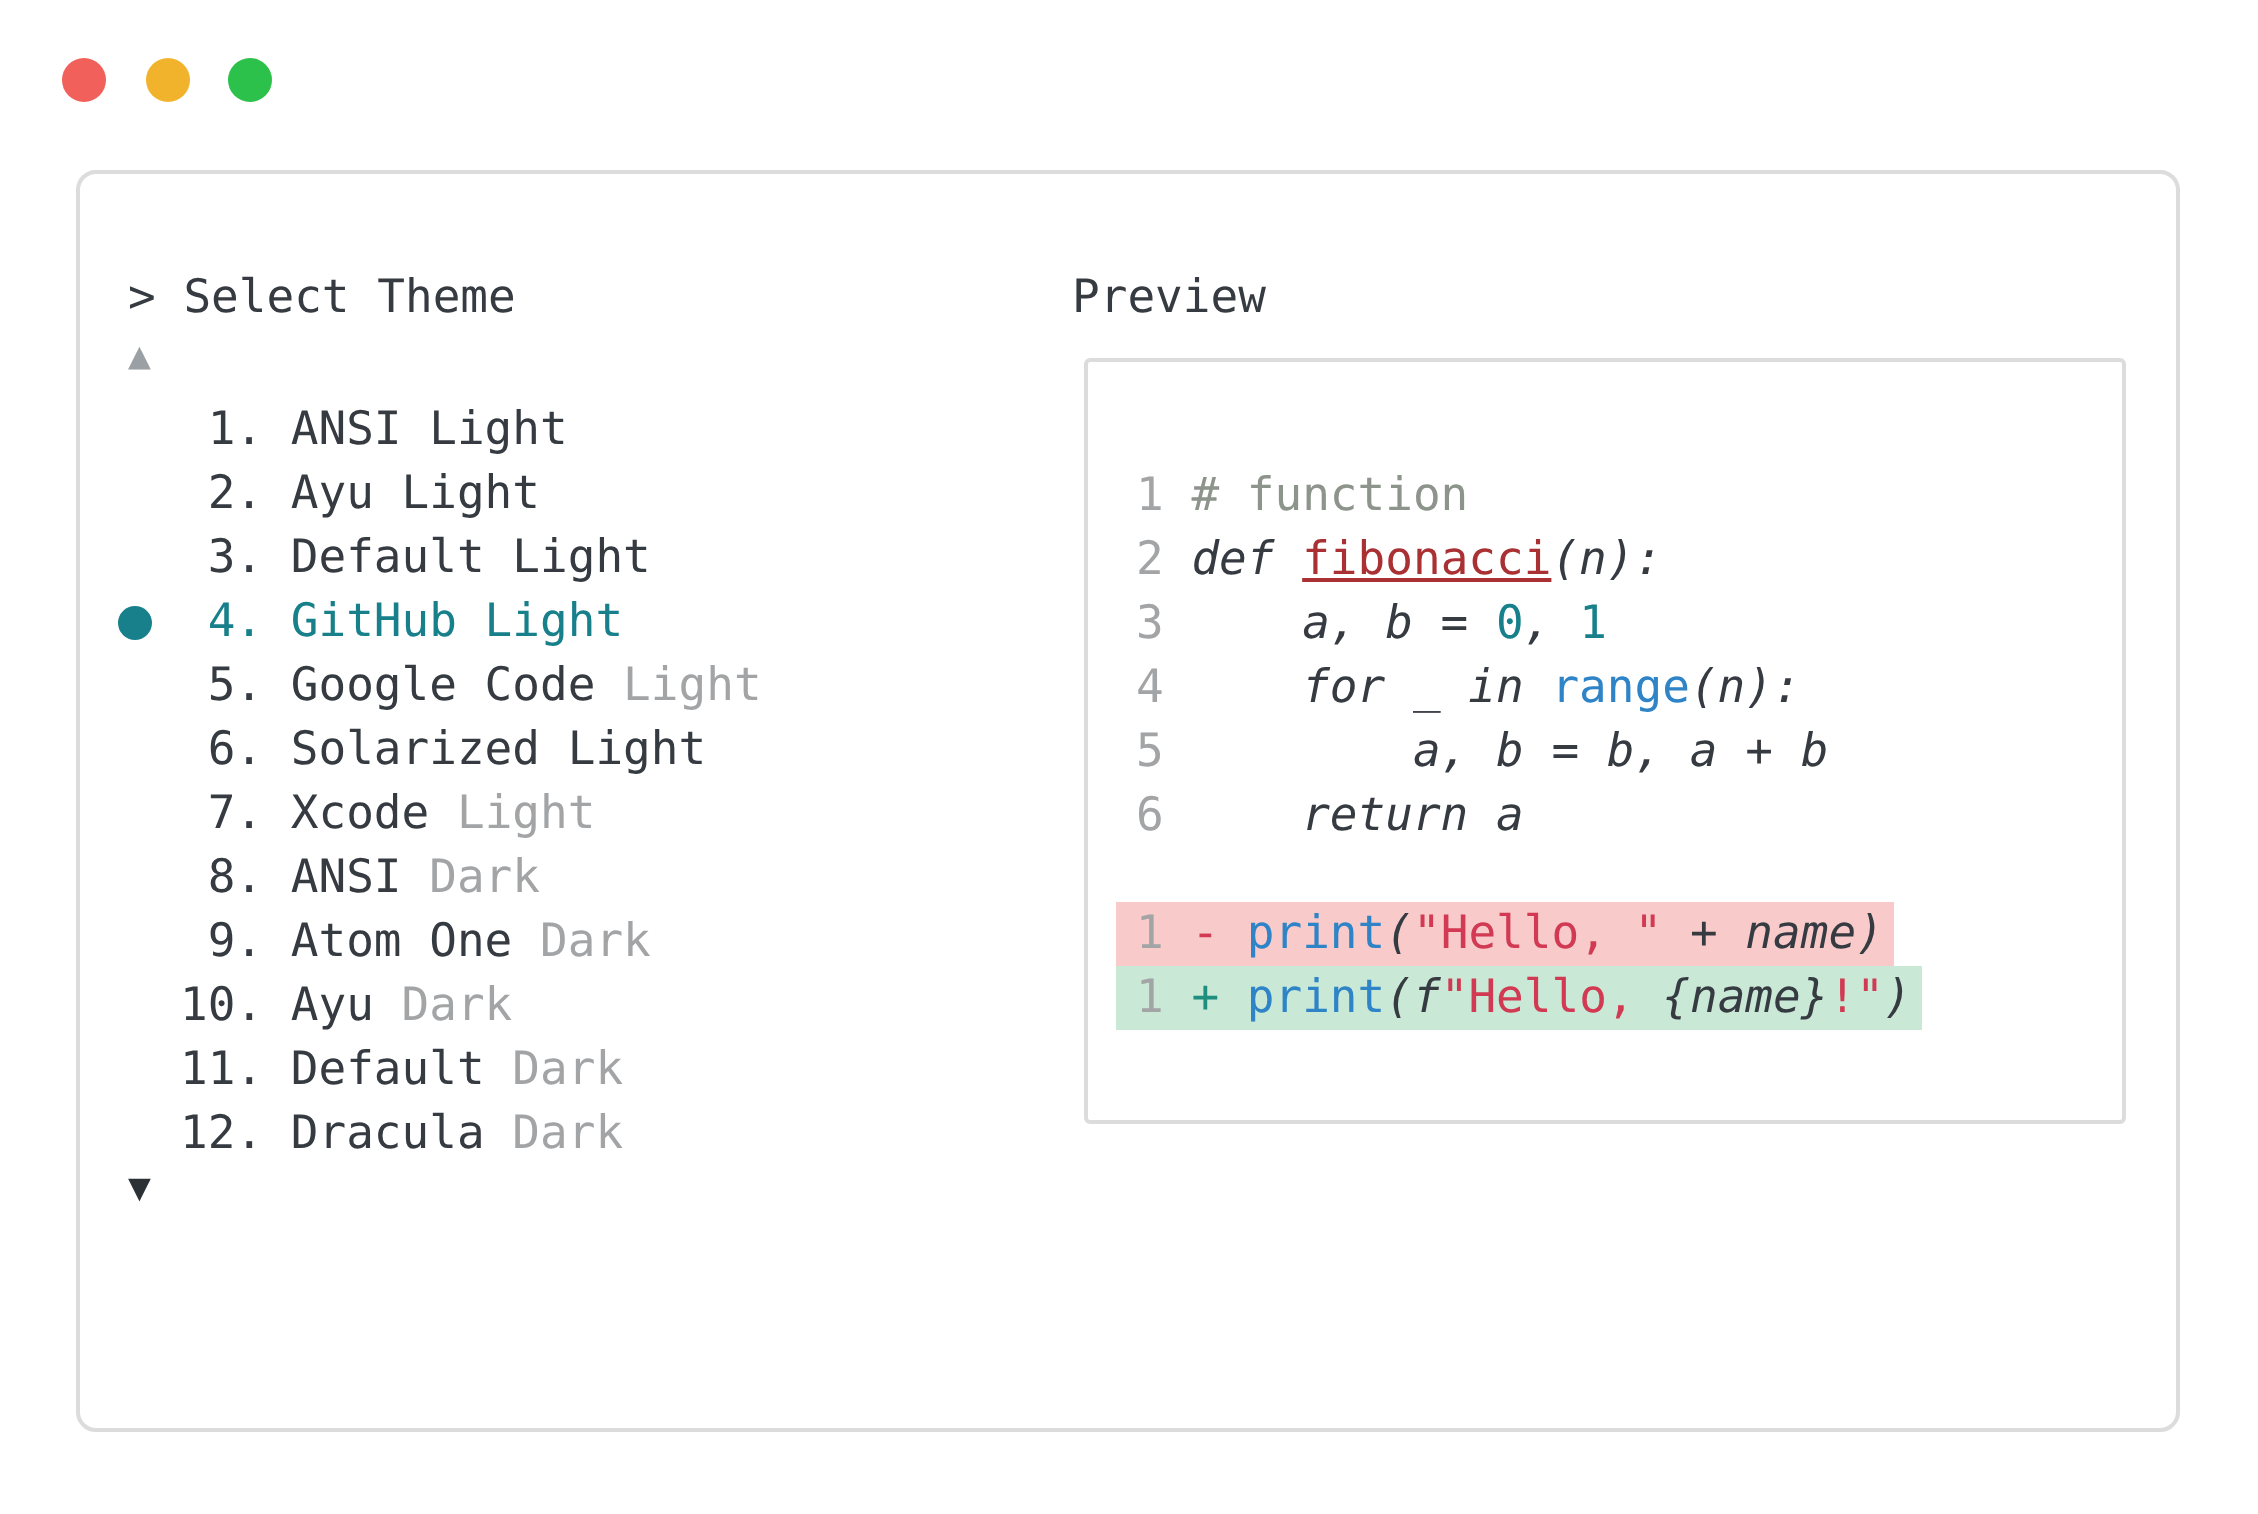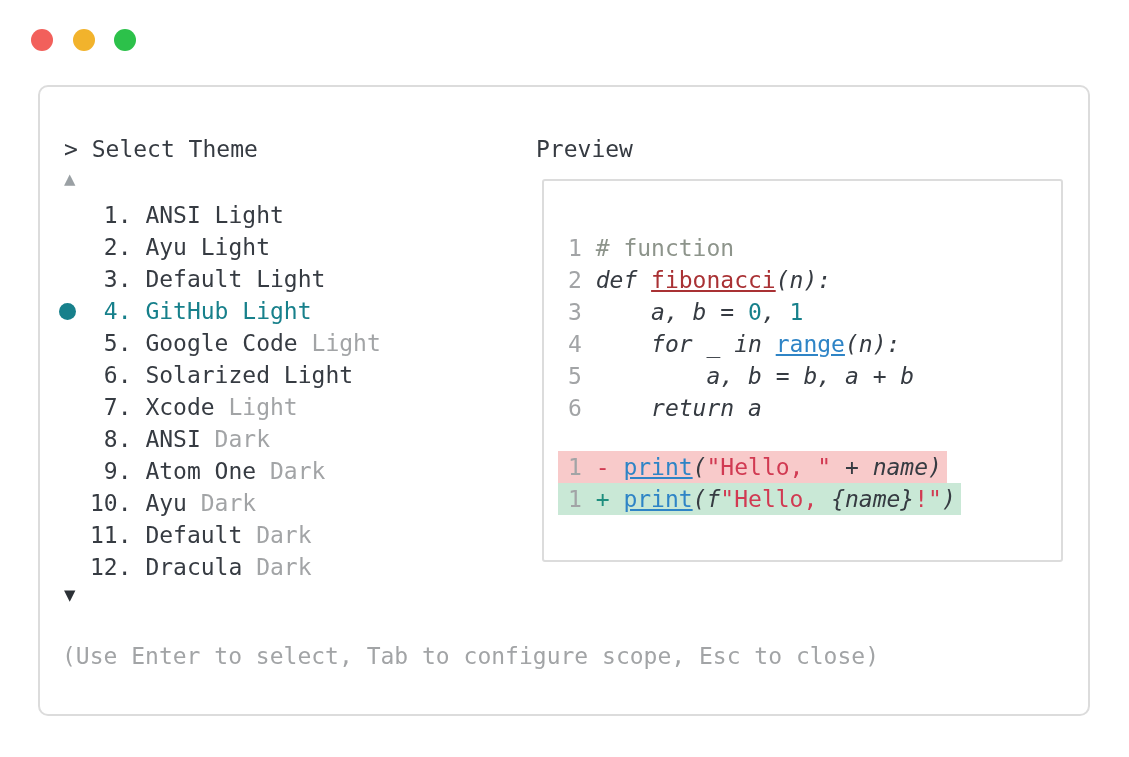--- a/index.html
+++ b/index.html
@@ -46,35 +46,34 @@
   .code-line .line-num{display:inline-block;width:2ch;color:var(--gray);}
   .code-line.spacer{height:27px;}
   .code-line.diff{padding:0 5px 0 10px;margin-left:-10px;}
   .bg-removed{background:var(--removed-bg);}
   .bg-added{background:var(--added-bg);}
 
   .c-text{color:var(--text);font-style:italic;}
   .c-comment{color:var(--comment);}
   .c-redDark{color:var(--red-dark);text-decoration:underline;}
   .c-red{color:var(--red);}
-  .c-blue{color:var(--blue);text-decoration:underline;}
+  .c-blue{color:var(--blue);}
   .c-teal{color:var(--teal);}
   .c-tealGreen{color:var(--teal-green);}
 </style>
 </head>
 <body>
 
 <div class="traffic" id="tl-close"></div>
 <div class="traffic" id="tl-min"></div>
 <div class="traffic" id="tl-max"></div>
 
 <div class="card">
   <div class="panel-title">&gt; Select Theme</div>
   <div class="scroll-up">▲</div>
   <div class="theme-list"><div class="theme-row"><span class="num">1.</span><span class="name">ANSI Light</span></div><div class="theme-row"><span class="num">2.</span><span class="name">Ayu Light</span></div><div class="theme-row"><span class="num">3.</span><span class="name">Default Light</span></div><div class="theme-row selected"><span class="bullet"></span><span class="num">4.</span><span class="name">GitHub Light</span></div><div class="theme-row"><span class="num">5.</span><span class="name">Google Code</span><span class="muted"> Light</span></div><div class="theme-row"><span class="num">6.</span><span class="name">Solarized Light</span></div><div class="theme-row"><span class="num">7.</span><span class="name">Xcode</span><span class="muted"> Light</span></div><div class="theme-row"><span class="num">8.</span><span class="name">ANSI</span><span class="muted"> Dark</span></div><div class="theme-row"><span class="num">9.</span><span class="name">Atom One</span><span class="muted"> Dark</span></div><div class="theme-row"><span class="num">10.</span><span class="name">Ayu</span><span class="muted"> Dark</span></div><div class="theme-row"><span class="num">11.</span><span class="name">Default</span><span class="muted"> Dark</span></div><div class="theme-row"><span class="num">12.</span><span class="name">Dracula</span><span class="muted"> Dark</span></div></div>
   <div class="scroll-down">▼</div>
-  <div class="hint">(Use Enter to select, Tab to configure scope, Esc to close)</div>
 
   <div class="preview-label">Preview</div>
   <div class="preview-box">
     <div class="code-block"><div class="code-line"><span class="line-num">1</span><span class="c-comment"># function</span></div><div class="code-line"><span class="line-num">2</span><span class="c-text">def </span><span class="c-redDark">fibonacci</span><span class="c-text">(n):</span></div><div class="code-line"><span class="line-num">3</span><span class="c-text">    a, b = </span><span class="c-teal">0</span><span class="c-text">, </span><span class="c-teal">1</span></div><div class="code-line"><span class="line-num">4</span><span class="c-text">    for _ in </span><span class="c-blue">range</span><span class="c-text">(n):</span></div><div class="code-line"><span class="line-num">5</span><span class="c-text">        a, b = b, a + b</span></div><div class="code-line"><span class="line-num">6</span><span class="c-text">    return a</span></div><div class="code-line spacer"></div><div class="code-line diff bg-removed"><span class="line-num">1</span><span class="c-red">- </span><span class="c-blue">print</span><span class="c-text">(</span><span class="c-red">"Hello, "</span><span class="c-text"> + name)</span></div><div class="code-line diff bg-added"><span class="line-num">1</span><span class="c-tealGreen">+ </span><span class="c-blue">print</span><span class="c-text">(f</span><span class="c-red">"Hello, </span><span class="c-text">{name}</span><span class="c-red">!"</span><span class="c-text">)</span></div></div>
   </div>
 </div>
 
 </body></html>

